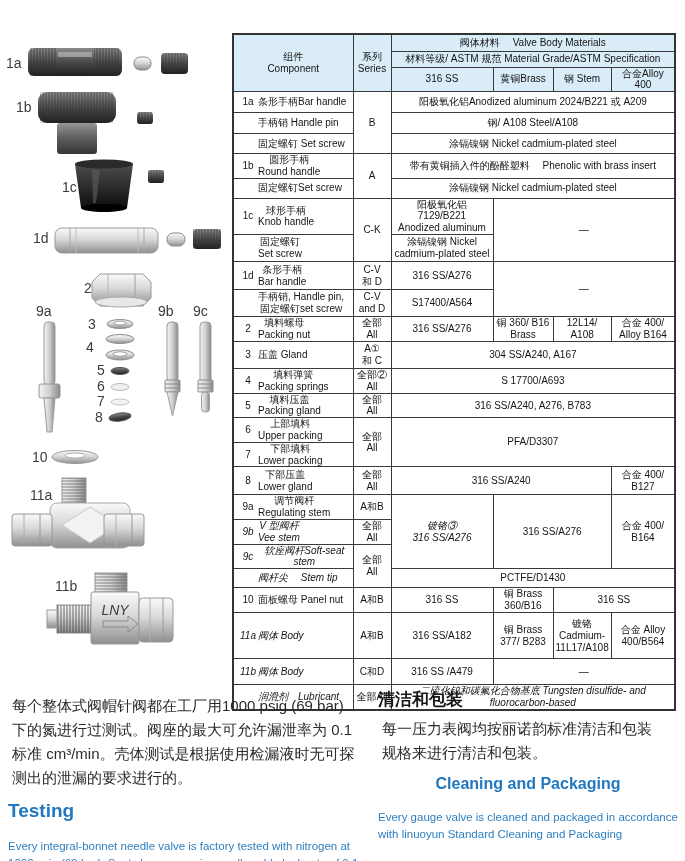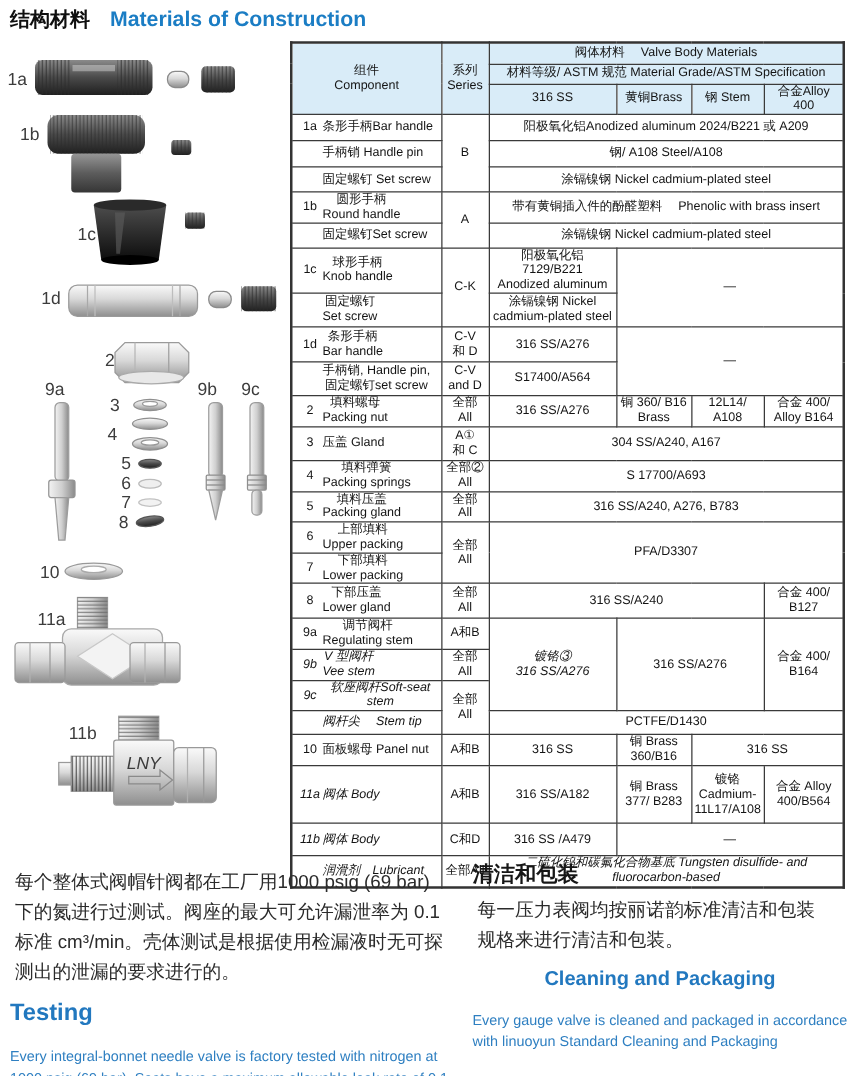--- a/index.html
+++ b/index.html
@@ -36,23 +36,20 @@
   #cleaning h3{font-size:16px;text-align:center;}
   
   .diag{position:absolute;left:0;top:0;}
   .diag text{font-size:14px;fill:#3c3c3c;font-family:"Liberation Sans",sans-serif;}
 </style>
 </head>
 <body>
 
 <div class="page">
 
-  <div class="title">
-    <span class="zh">结构材料</span><span class="en">Materials of Construction</span>
-  </div>
 
   <svg class="diag" width="232" height="680" viewBox="0 0 232 680">
     <defs>
       <linearGradient id="gm" x1="0" y1="0" x2="0" y2="1">
         <stop offset="0" stop-color="#fafafa"></stop>
           <stop offset="0.45" stop-color="#d8d8d8"></stop>
           <stop offset="1" stop-color="#8f8f8f"></stop>
       </linearGradient>
       <linearGradient id="gmh" x1="0" y1="0" x2="1" y2="0">
         <stop offset="0" stop-color="#f3f3f3"></stop>

